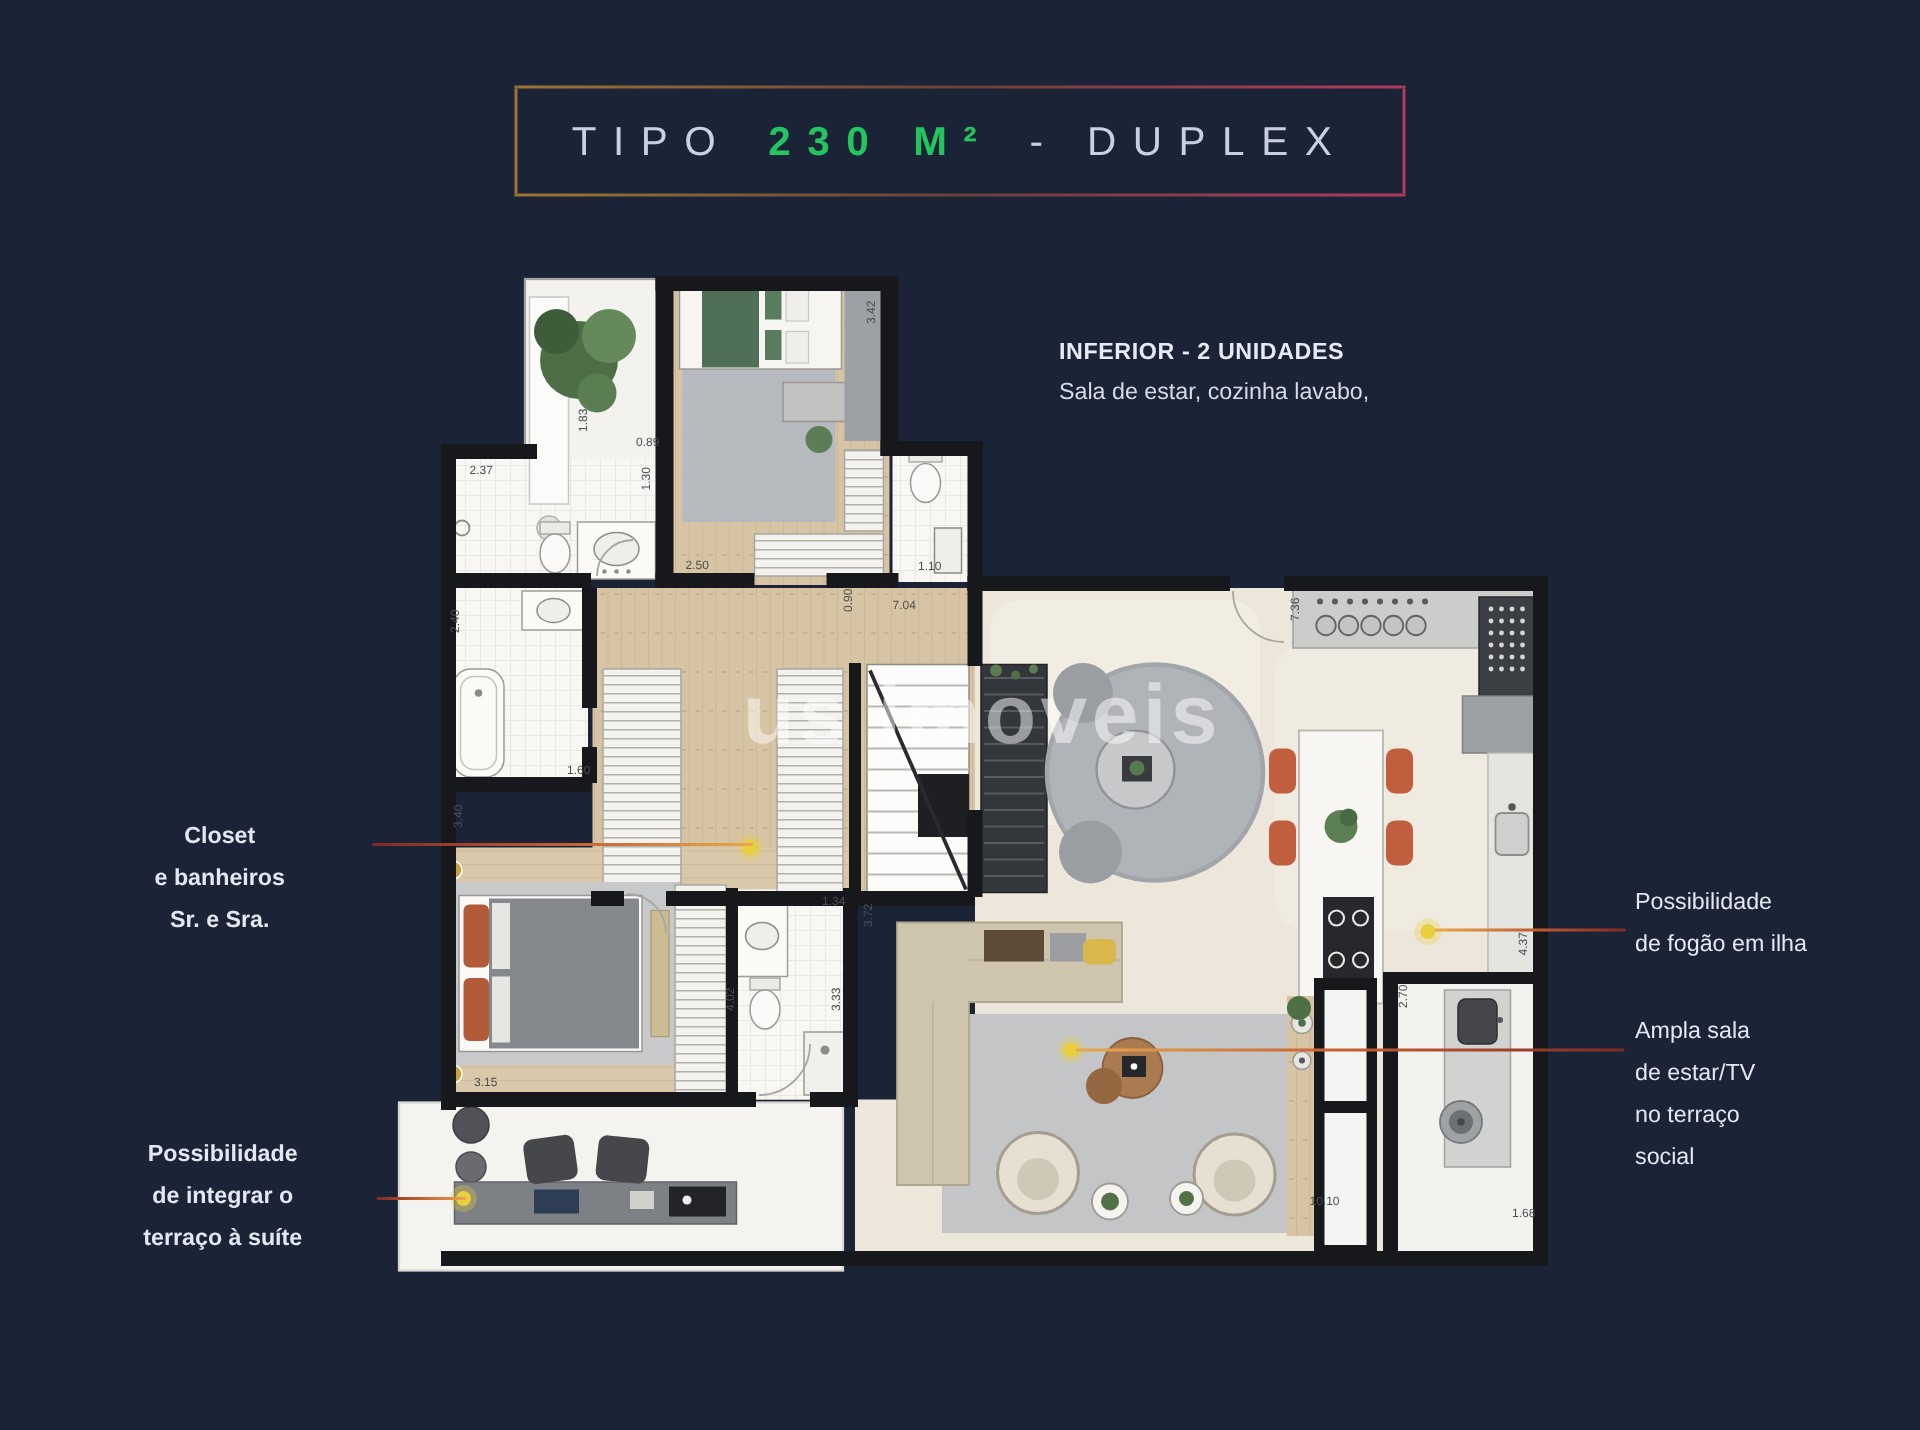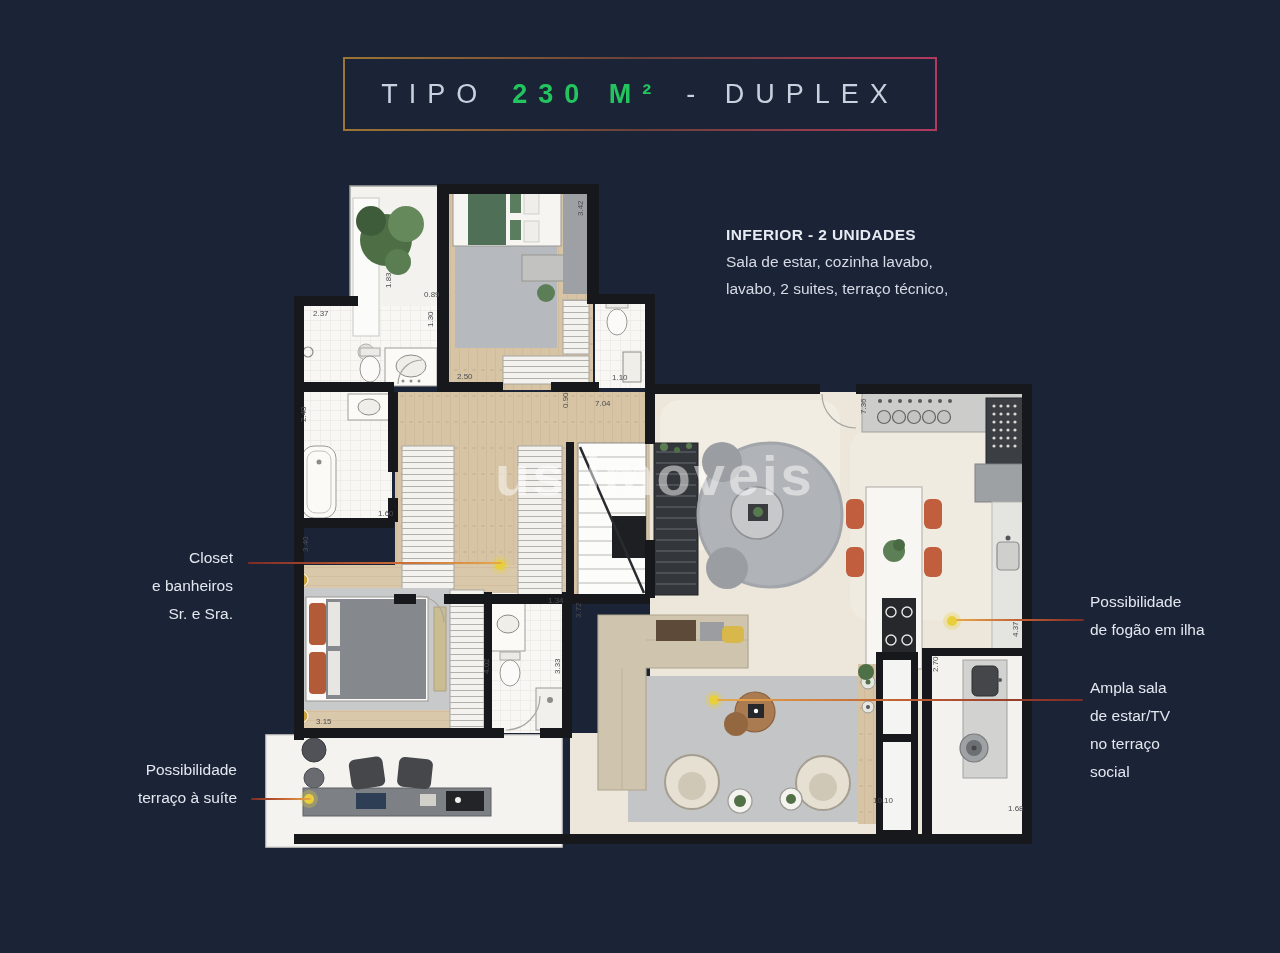--- a/index.html
+++ b/index.html
@@ -10,25 +10,25 @@
   }
   
   .title-box{
     position:absolute;left:343px;top:57px;width:594px;height:74px;
     box-sizing:border-box;display:flex;align-items:center;justify-content:center;gap:24px;
     border:2px solid;border-image:linear-gradient(90deg,#9c7434,#6b4039,#b13a5e) 1;
     color:#c9d1de;font-size:27px;letter-spacing:11px;font-weight:300;white-space:nowrap;text-align:right;
   }
   .title-box .bold{color:#22c55e;font-weight:700;}
   
-  .desc{position:absolute;left:706px;top:221px;color:#d6dbe5;font-size:15.5px;line-height:27px;font-weight:400;margin-left:20px;}
+  .desc{position:absolute;left:706px;top:221px;color:#d6dbe5;font-size:15.5px;line-height:27px;font-weight:400;}
   .desc .head{font-weight:700;color:#e6eaf2;letter-spacing:.4px;}
   
   .callout{position:absolute;color:#e3e7ef;font-size:15.5px;line-height:28px;}
-  .callout.right{text-align:right;}
+  .callout.right{text-align:center;font-weight:bold;}
   .cline{position:absolute;height:2px;border-radius:1px;}
   .cline.bright-right{background:linear-gradient(90deg,var(--callout-line-dark,#7e2b26),var(--callout-line-warm,#c35f33),#e6a94c);}
   .cline.bright-left{background:linear-gradient(90deg,#e6a94c,var(--callout-line-warm,#c35f33),var(--callout-line-dark,#7e2b26));}
   
   #plan{position:absolute;left:260px;top:176px;}
   .dim{font-size:8px;fill:#4c4e52;font-family:"Liberation Sans",sans-serif;}
   .wall{fill:#17181c;}
   .target-dot{fill:var(--callout-dot,#e9cf3c);}
   .target-halo{fill:var(--callout-dot,#e9cf3c);opacity:.3;}
   .wm{font-size:56px;font-weight:700;fill:#ffffff;opacity:.5;letter-spacing:3px;}
@@ -38,21 +38,20 @@
 
 <div class="title-box">
   <span>TIPO</span>
   <span class="bold">230 M²</span>
   <span>- DUPLEX</span>
 </div>
 
 <div class="desc">
   <div class="head">INFERIOR - 2 UNIDADES</div>
   <div>Sala de estar, cozinha lavabo,</div>
-  <div>lavabo, 2 suites, terraço técnico,</div>
 </div>
 
 <svg id="plan" width="780" height="686" viewBox="260 176 780 686" xmlns="http://www.w3.org/2000/svg">
   <defs>
     <pattern id="tile" width="10" height="10" patternUnits="userSpaceOnUse">
       <rect width="10" height="10" fill="#f8f7f4"></rect>
       <path d="M10 0H0V10" fill="none" stroke="#e6e4df" stroke-width="1"></path>
     </pattern>
     <pattern id="wood" width="9" height="26" patternUnits="userSpaceOnUse">
       <rect width="9" height="26" fill="#d7c4a5"></rect>
@@ -383,20 +382,21 @@
 <div class="cline bright-left" style="left:717px;top:699px;width:366px;"></div>
 
 <div class="callout right" style="left:60px;top:544px;width:173px;">
   <div>Closet</div>
   <div>e banheiros</div>
   <div>Sr. e Sra.</div>
 </div>
 
 <div class="callout right" style="left:60px;top:756px;width:177px;">
   <div>Possibilidade</div>
+  <div>de integrar o</div>
   <div>terraço à suíte</div>
 </div>
 
 <div class="callout" style="left:1090px;top:588px;width:170px;">
   <div>Possibilidade</div>
   <div>de fogão em ilha</div>
 </div>
 
 <div class="callout" style="left:1090px;top:674px;width:150px;">
   <div>Ampla sala</div>

